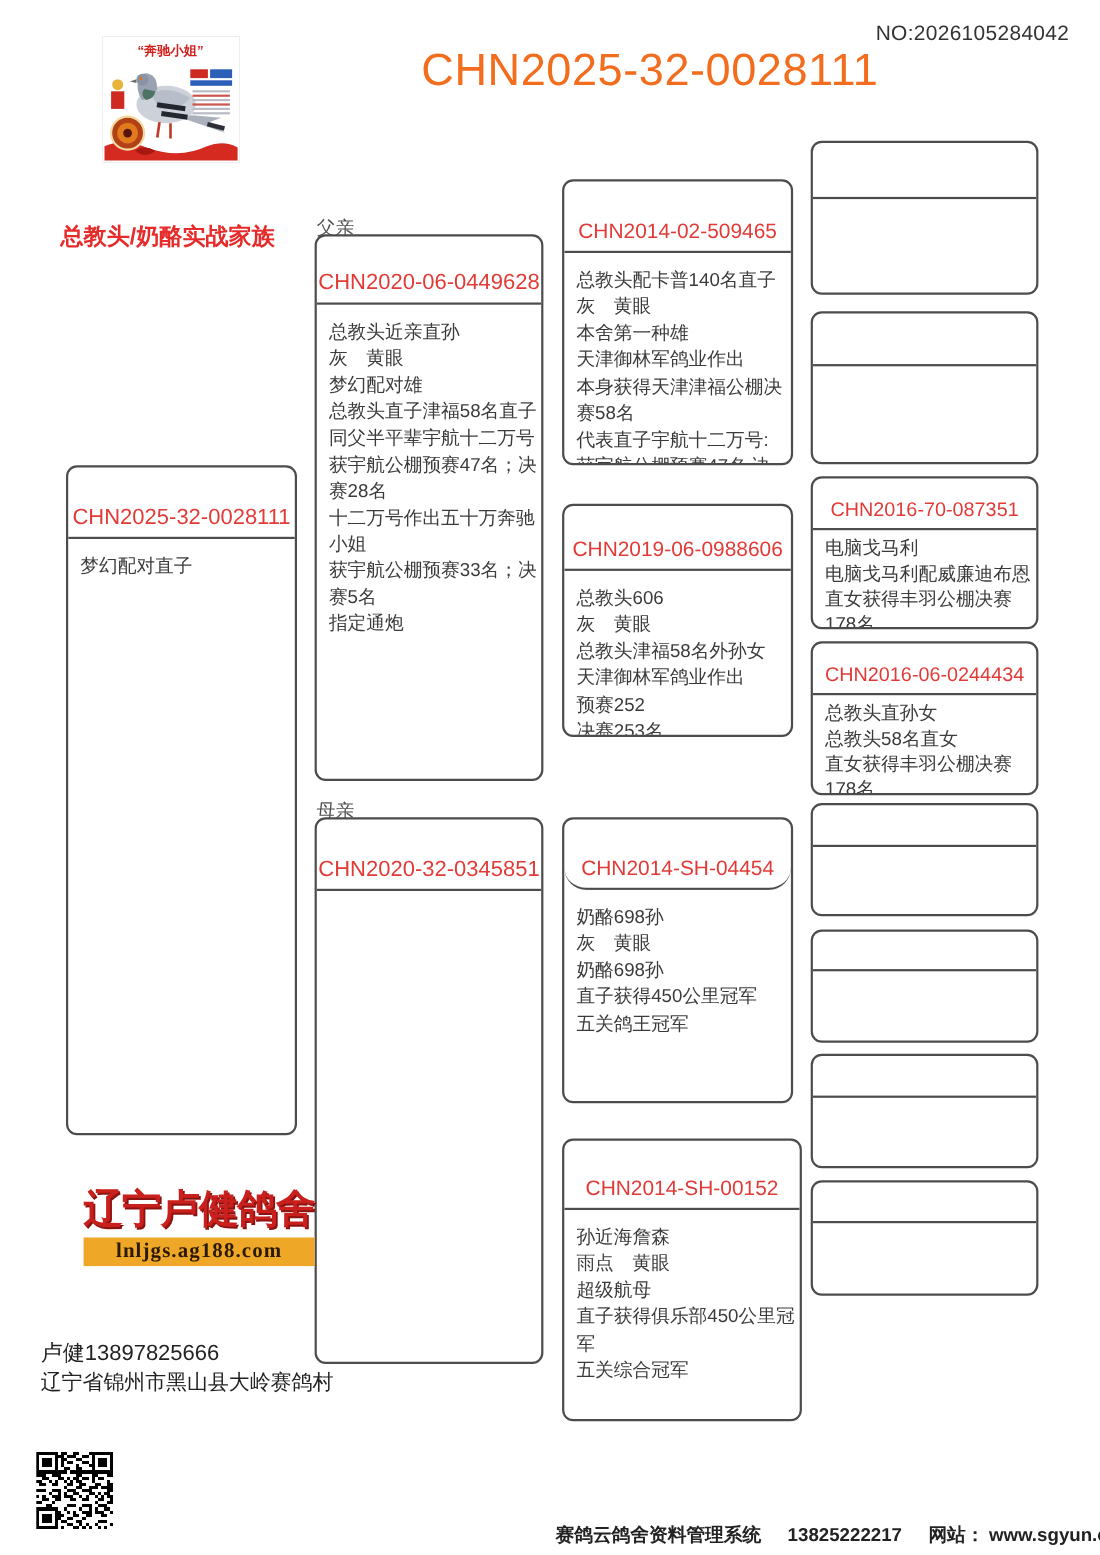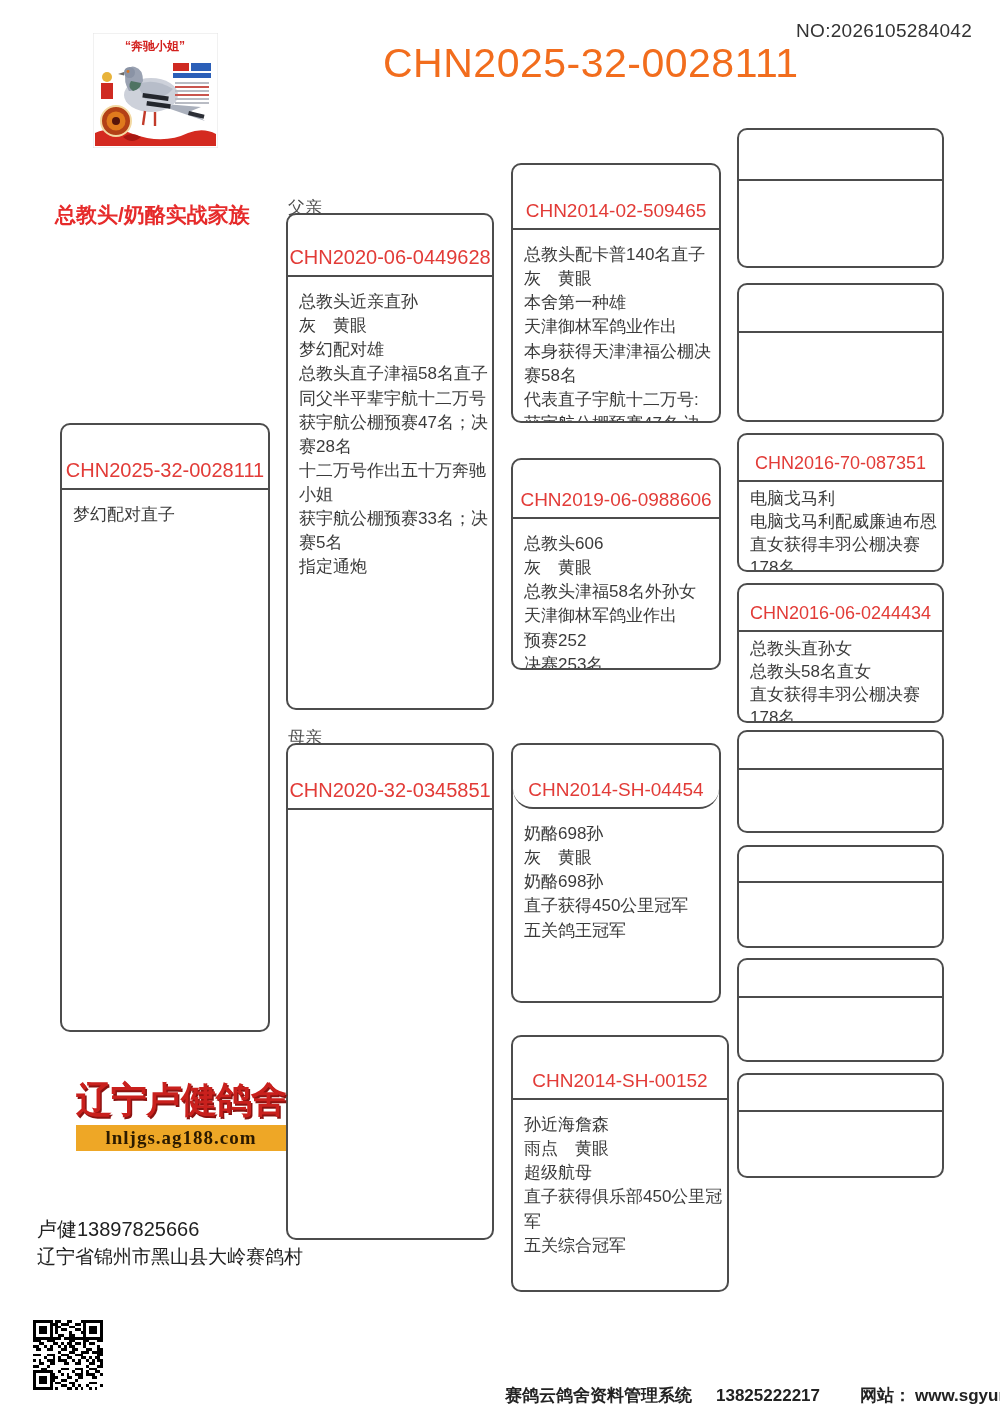--- a/index.html
+++ b/index.html
@@ -71,21 +71,21 @@
     font-weight:bold;font-size:19px;color:#2b1a00;letter-spacing:1px;
   }
   .loft-contact{left:37px;top:1216px;font-size:20px;color:#222;}
   .loft-address{left:37px;top:1244px;font-size:19px;color:#222;}
   .qr-wrap{left:33px;top:1320px;width:70px;height:70px;}
   .qr-caption{left:36px;top:1392px;font-size:17px;color:#6a6a6a;margin-top:28px;}
 
   
   .footer{left:505px;top:1384px;font-size:17px;color:#222;font-weight:600;white-space:nowrap;}
   .footer .gap1{margin-left:24px;}
-  .footer .gap2{margin-left:40px;}
+  .footer .gap2{margin-left:24px;}
   .footer .gap3{margin-left:4px;}
 </style>
 </head>
 <body>
 
 <div class="page">
 
   <div class="abs doc-no">NO:2026105284042</div>
   <div class="abs main-title">CHN2025-32-0028111</div>
 

